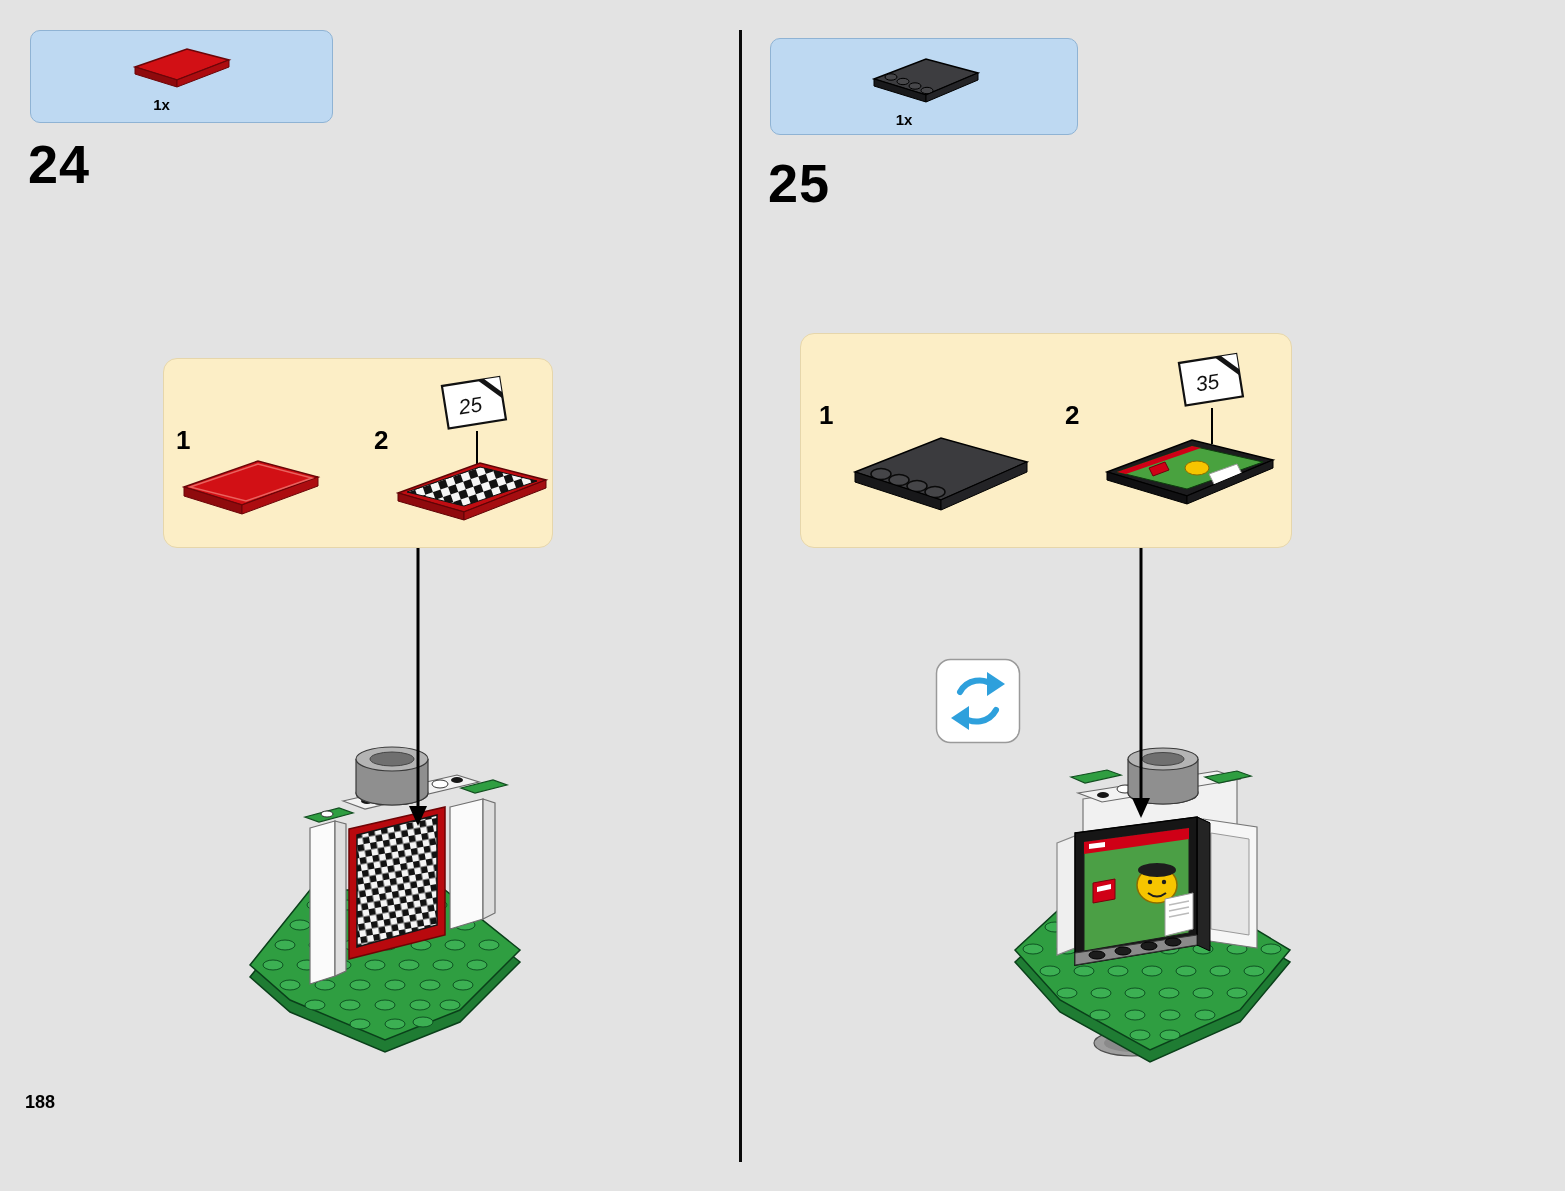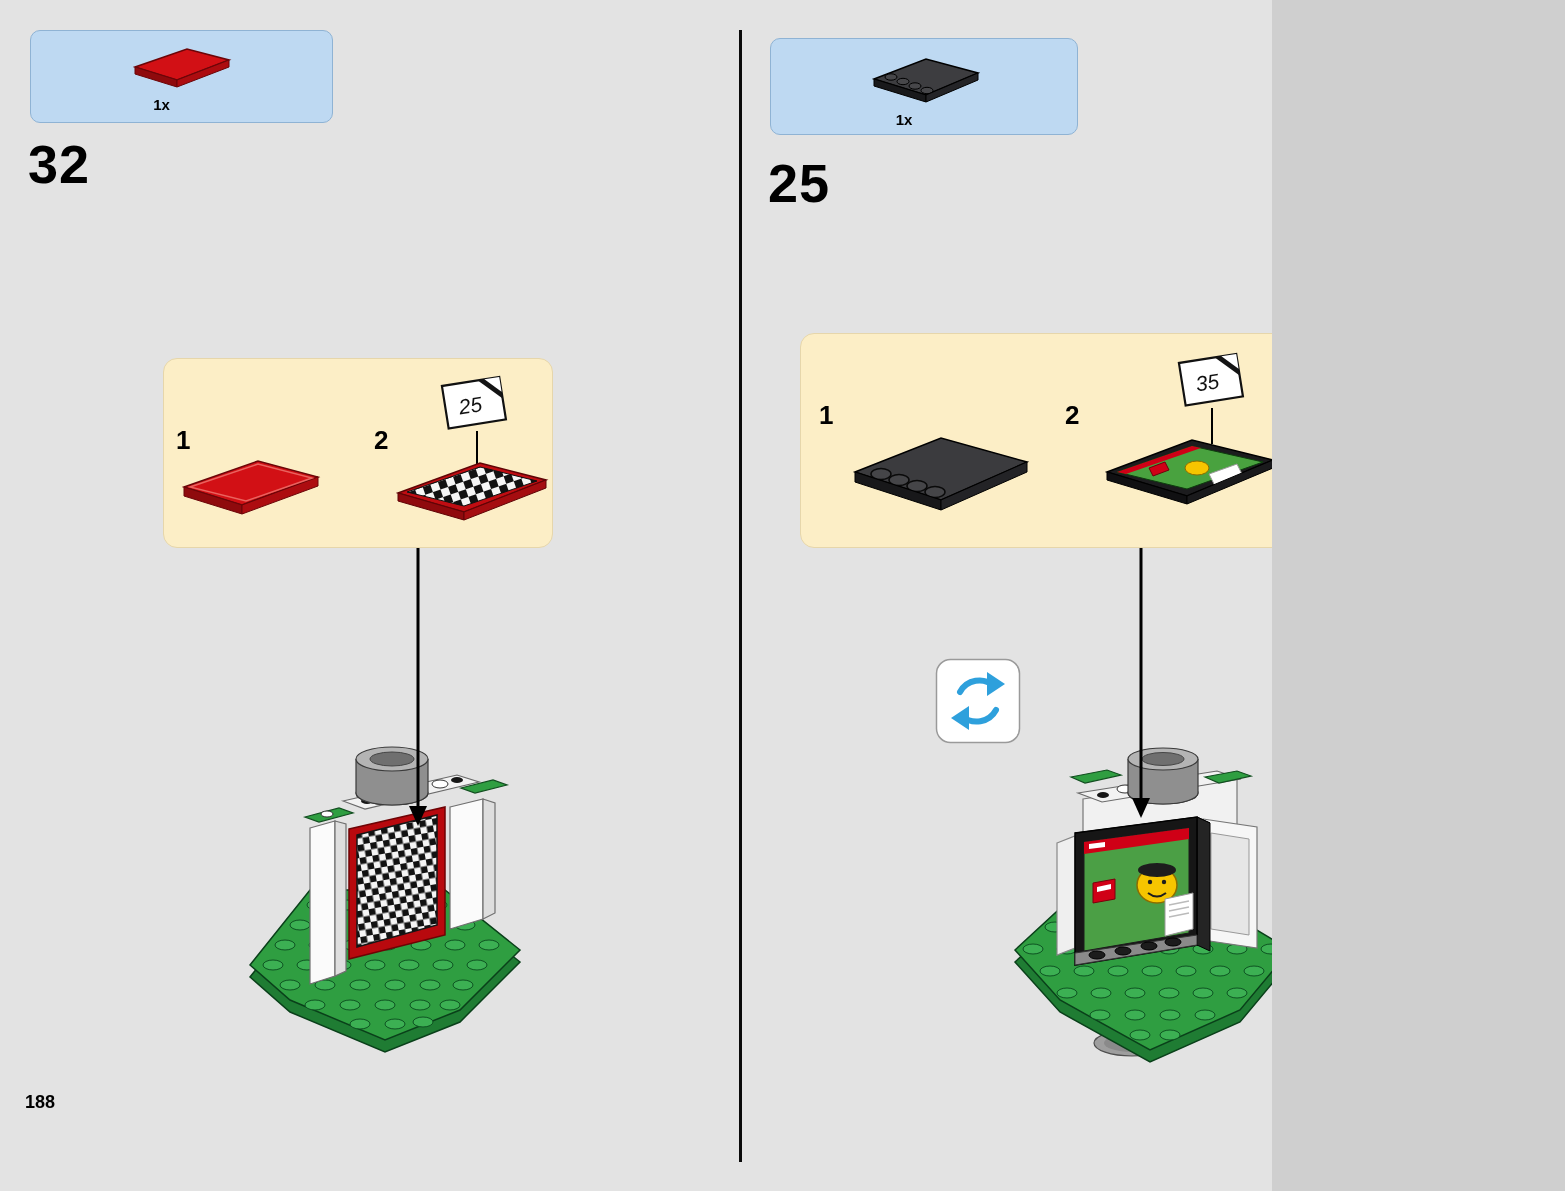--- a/index.html
+++ b/index.html
@@ -1,18 +1,18 @@
 <!DOCTYPE html>
 <html><head>
 <meta charset="utf-8">
 <style>
   * { margin:0; padding:0; box-sizing:border-box; }
   html,body { background:#cfcfcf; }
   body { font-family:"Liberation Sans", sans-serif; }
-  .page { position:relative; width:1272px; height:1191px; background:#e3e3e3; overflow:hidden; }
+  .page { position:relative; width:1565px; height:1191px; background:#e3e3e3; overflow:hidden; }
   .abs { position:absolute; }
   .divider { position:absolute; background:#0a0a0a; }
   .parts-box {
     position:absolute; background:#bed9f2; border:1px solid #8fb3d4; border-radius:10px;
     display:flex; flex-direction:column; align-items:center; justify-content:center;
   }
   .parts-count { font-size:15px; font-weight:bold; color:#000; transform:translateX(-20px); margin-top:2px; }
   .step-number { position:absolute; font-size:54px; font-weight:bold; color:#000; letter-spacing:1px; }
   .callout {
     position:absolute; background:#fceec6; border:1px solid #e6d6ab; border-radius:14px;
@@ -35,21 +35,21 @@
 
     <div class="parts-box" style="left:30px;top:30px;width:303px;height:93px">
       <svg width="110" height="54" viewBox="0 0 110 54">
         <polygon points="8,27 60,9 102,20 50,40" fill="#d21015" stroke="#6b0508" stroke-width="1.5"></polygon>
         <polygon points="8,27 50,40 50,47 8,34" fill="#8f0a0d" stroke="#6b0508" stroke-width="1"></polygon>
         <polygon points="50,40 102,20 102,27 50,47" fill="#ad0c10" stroke="#6b0508" stroke-width="1"></polygon>
       </svg>
       <div class="parts-count">1x</div>
     </div>
 
-    <div class="step-number" style="left:28px;top:133px">32</div>
+    <div class="step-number" style="left:28px;top:133px">24</div>
 
     <div class="callout" style="left:163px;top:358px;width:390px;height:190px">
       <div class="item-label" style="left:12px;top:66px">1</div>
 
       <div class="connector" style="left:312px;top:72px;height:34px"></div>
 
       <svg class="abs" style="left:272px;top:12px" width="78" height="64" viewBox="0 0 78 64">
         <g transform="rotate(-9 39 32)">
           <rect x="9" y="10" width="58" height="43" fill="#ffffff" stroke="#111111" stroke-width="2.2"></rect>
           <polygon points="45,10 67,10 67,32" fill="#141414"></polygon>

